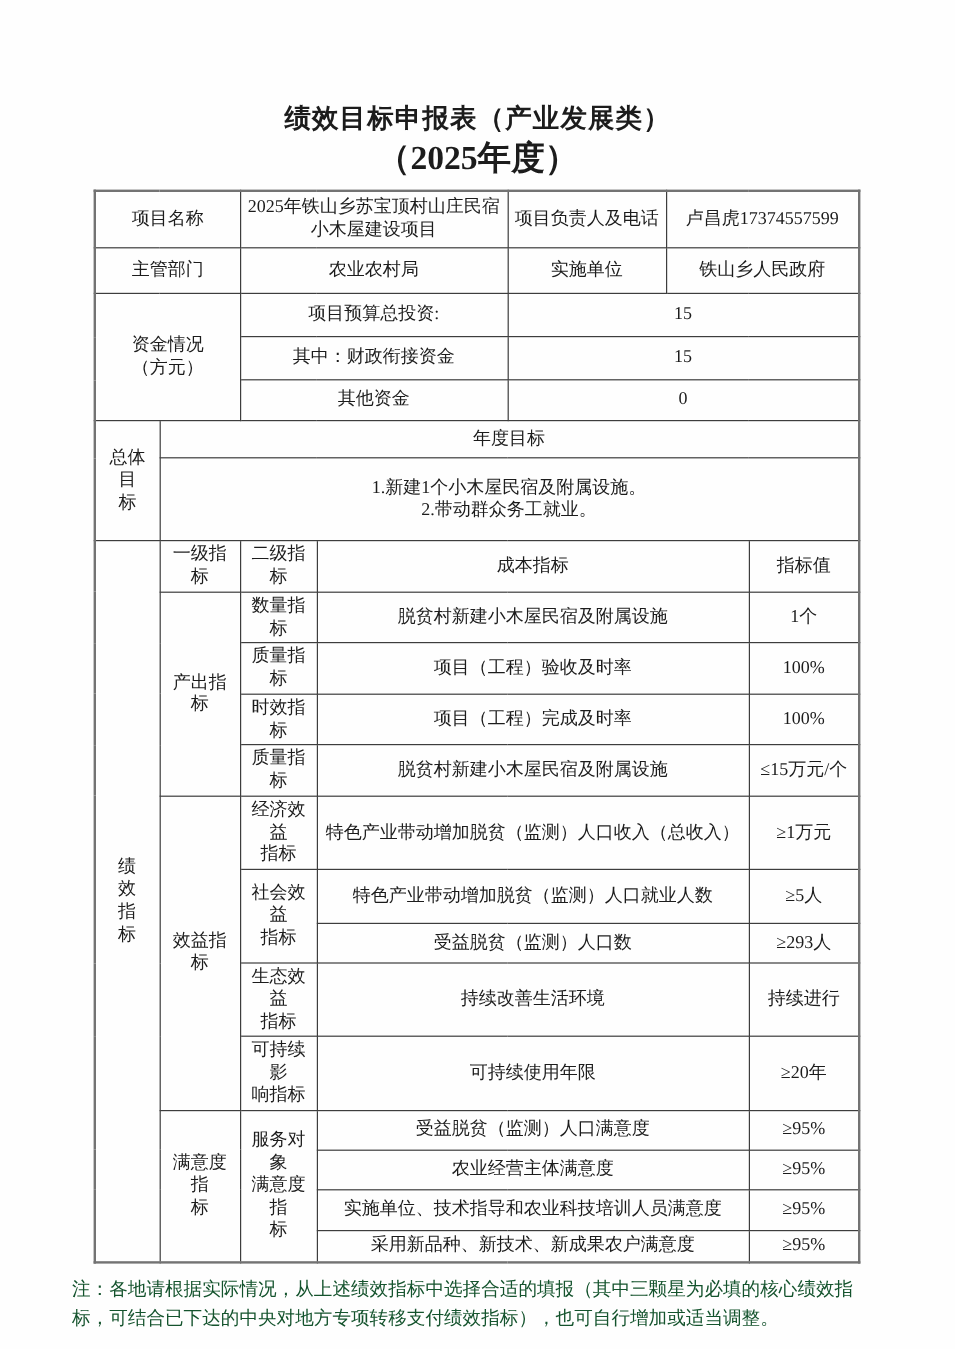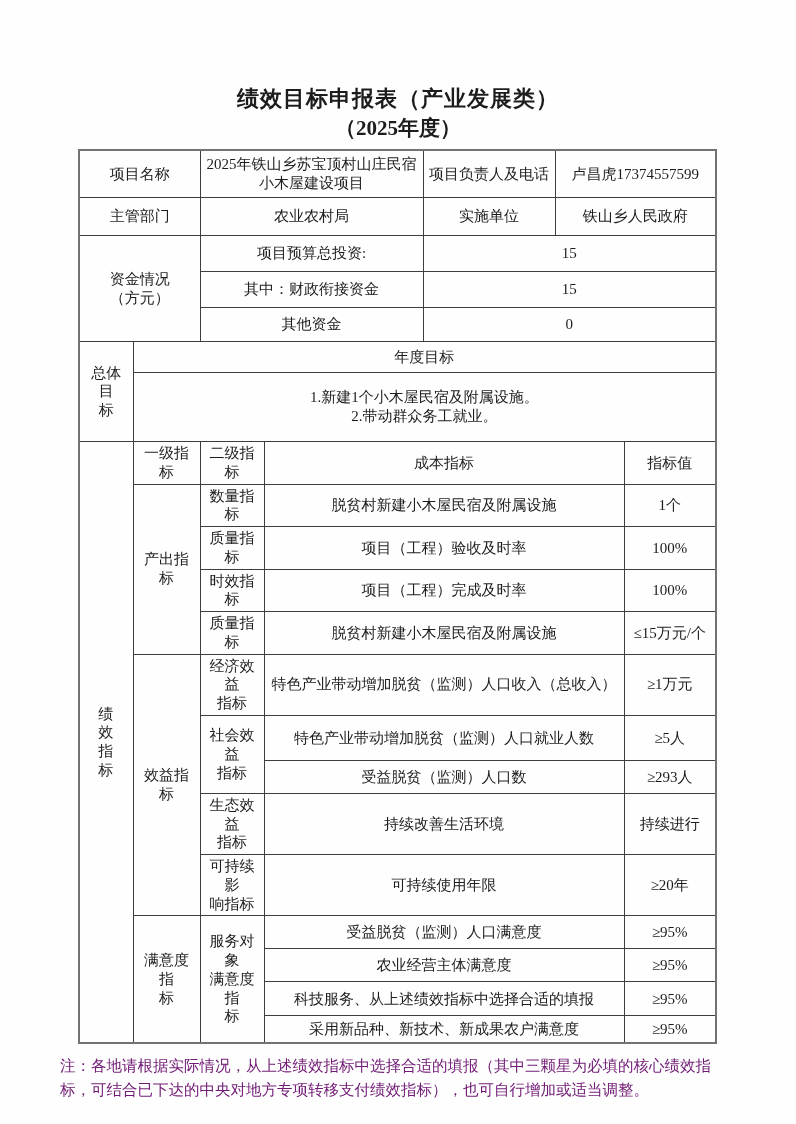--- a/index.html
+++ b/index.html
@@ -22,21 +22,21 @@
     text-align: center;
     padding-top: 86px;
   }
   .form-title {
     font-size: 22px;
     font-weight: bold;
     letter-spacing: 1px;
     line-height: 1.2;
   }
   .form-subtitle {
-    font-size: 21px;
+    font-size: 28px;
     font-weight: bold;
     line-height: 1.3;
     margin-top: 3px;
   }
   table.main {
     border-collapse: collapse;
     table-layout: fixed;
     margin-left: 78px;
     margin-top: 6px;
     width: 637px;
@@ -63,21 +63,21 @@
   td.side-label {
     font-size: 15px;
     letter-spacing: 1px;
   }
   .note {
     margin: 10px 0 0 60px;
     width: 682px;
     font-size: 15.5px;
     line-height: 1.55;
     white-space: pre-line;
-    color: #701a75;
+    color: #14532d;
   }
 </style>
 </head>
 <body>
 
 <div class="page">
 
   <div class="title-block">
     <div class="form-title">绩效目标申报表（产业发展类）</div>
     <div class="form-subtitle">（2025年度）</div>
@@ -205,21 +205,21 @@
 满意度指
 标</td>
       <td colspan="3" class="left">受益脱贫（监测）人口满意度</td>
       <td>≥95%</td>
     </tr>
     <tr style="height:33px">
       <td colspan="3" class="left">农业经营主体满意度</td>
       <td>≥95%</td>
     </tr>
     <tr style="height:34px">
-      <td colspan="3" class="left">科技服务、从上述绩效指标中选择合适的填报</td>
+      <td colspan="3" class="left">实施单位、技术指导和农业科技培训人员满意度</td>
       <td>≥95%</td>
     </tr>
     <tr style="height:27px">
       <td colspan="3" class="left">采用新品种、新技术、新成果农户满意度</td>
       <td>≥95%</td>
     </tr>
   </tbody>
     </table>
 
   <div class="note">注：各地请根据实际情况，从上述绩效指标中选择合适的填报（其中三颗星为必填的核心绩效指

